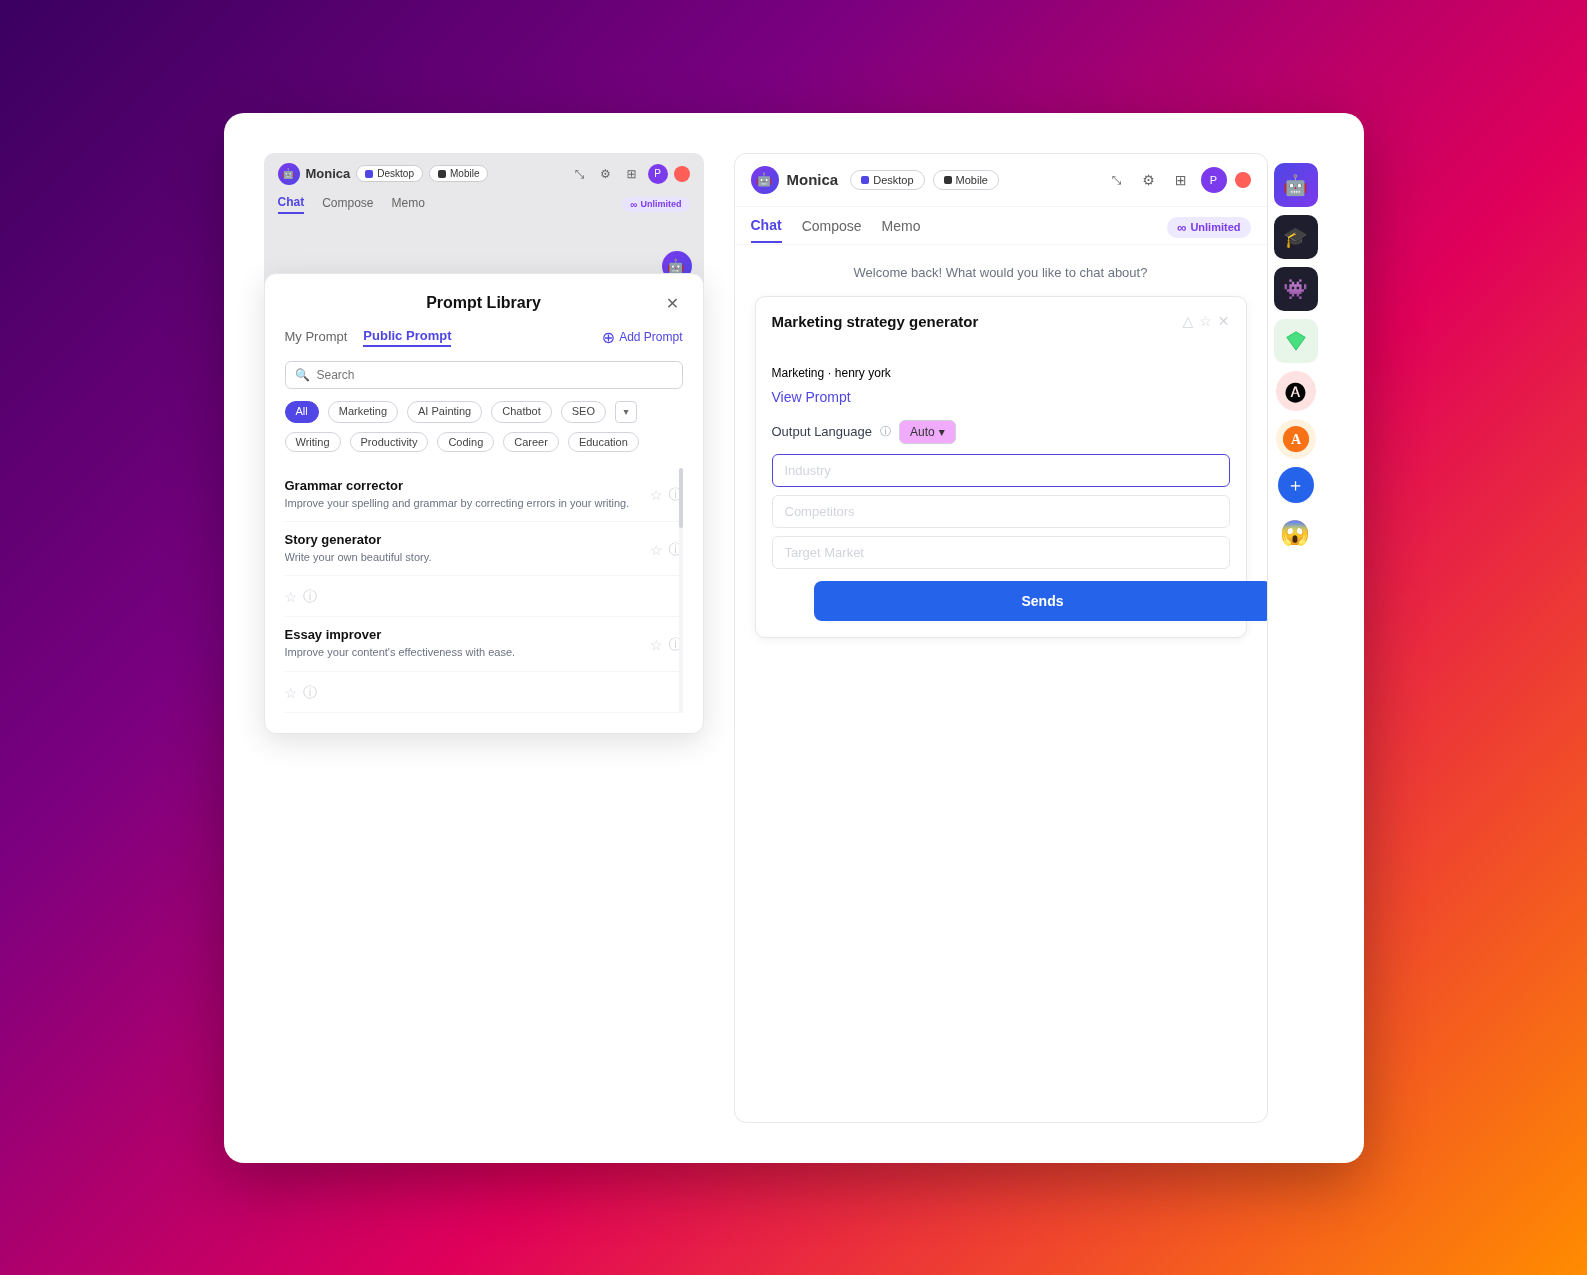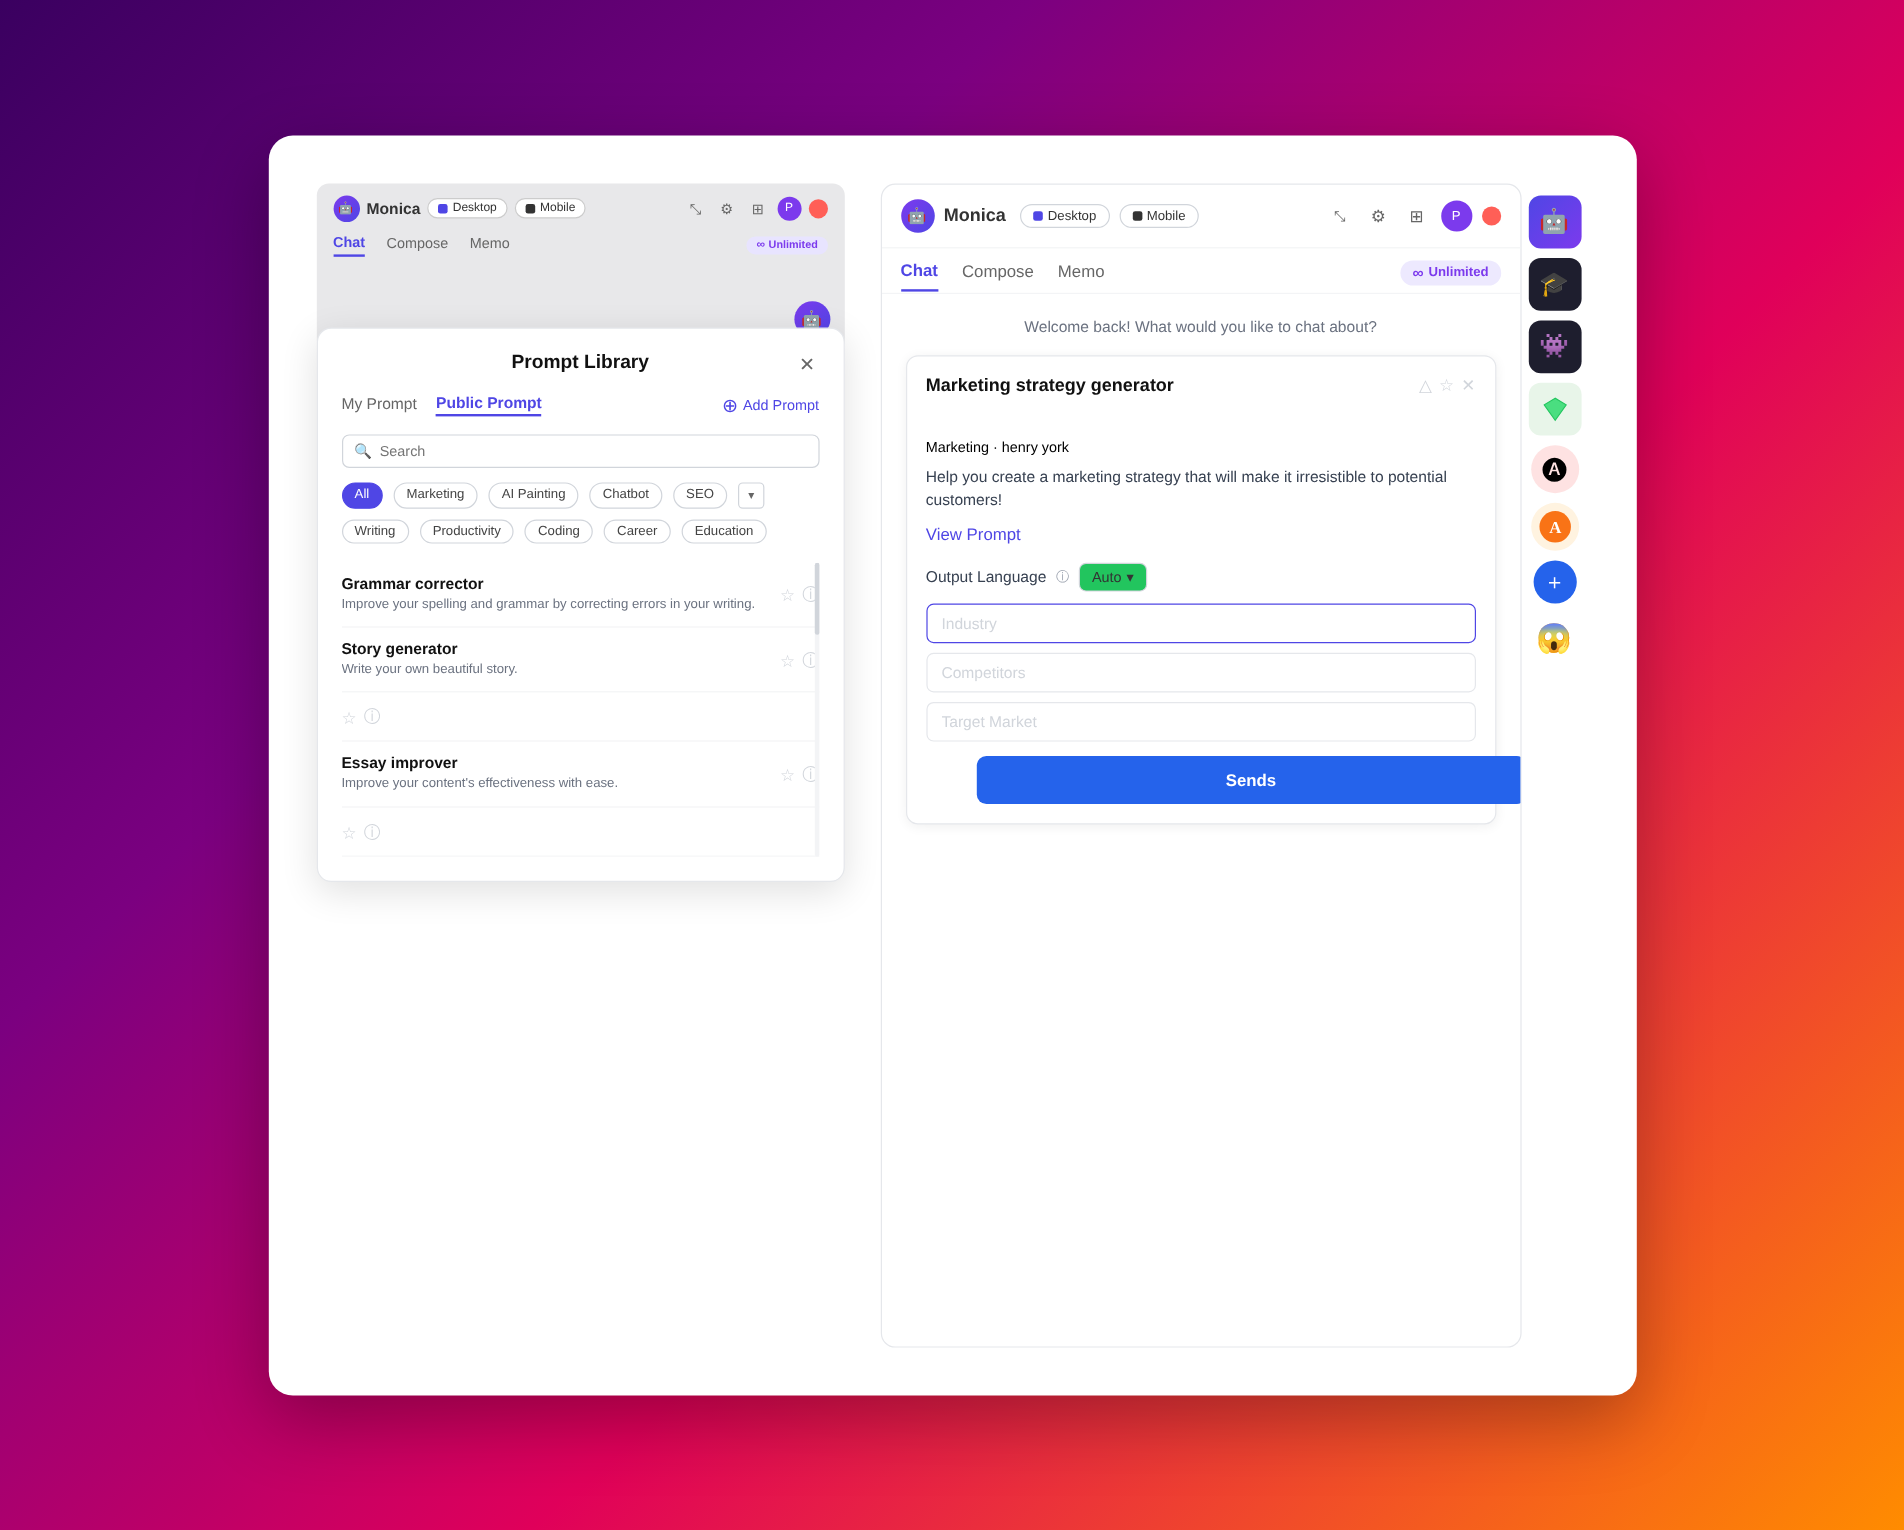--- a/index.html
+++ b/index.html
@@ -267,21 +267,21 @@
     .popup-card-desc { font-size: 13px; color: #374151; margin-bottom: 10px; line-height: 1.5; }
     .view-prompt-link { color: #4f46e5; font-size: 14px; cursor: pointer; text-decoration: none; }
     .output-lang-row {
       display: flex; align-items: center; gap: 8px; margin: 14px 0 10px;
     }
     .output-lang-label { font-size: 13px; color: #374151; font-weight: 500; }
     .output-lang-select {
       display: flex; align-items: center; gap: 4px;
       border: 1px solid #d1d5db; border-radius: 6px;
       padding: 4px 10px; font-size: 12px; cursor: pointer; color: #333;
-      background: #22c55e;
+      background: #f0abfc;
     }
     .info-icon-sm { color: #9ca3af; font-size: 11px; }
     .input-field {
       width: 100%; border: 1.5px solid #4f46e5; border-radius: 6px;
       padding: 8px 12px; font-size: 13px; color: #374151;
       outline: none; margin-bottom: 8px;
       background: white;
     }
     .input-field::placeholder { color: #d1d5db; }
     .input-field.secondary {
@@ -479,21 +479,20 @@
           <div class="popup-card">
             <div class="popup-card-header">
               <div class="popup-card-title">Marketing strategy generator</div>
               <div class="popup-card-icons">
                 <span>△</span>
                 <span>☆</span>
                 <span>✕</span>
               </div>
             </div>
             <div class="popup-card-meta">Marketing · henry york</div>
-            <div class="popup-card-desc">Help you create a marketing strategy that will make it irresistible to potential customers!</div>
             <a class="view-prompt-link">View Prompt</a>
 
             <div class="output-lang-row">
               <span class="output-lang-label">Output Language</span>
               <span class="info-icon-sm">ⓘ</span>
               <div class="output-lang-select">
                 <span>Auto</span>
                 <span>▾</span>
               </div>
             </div>

